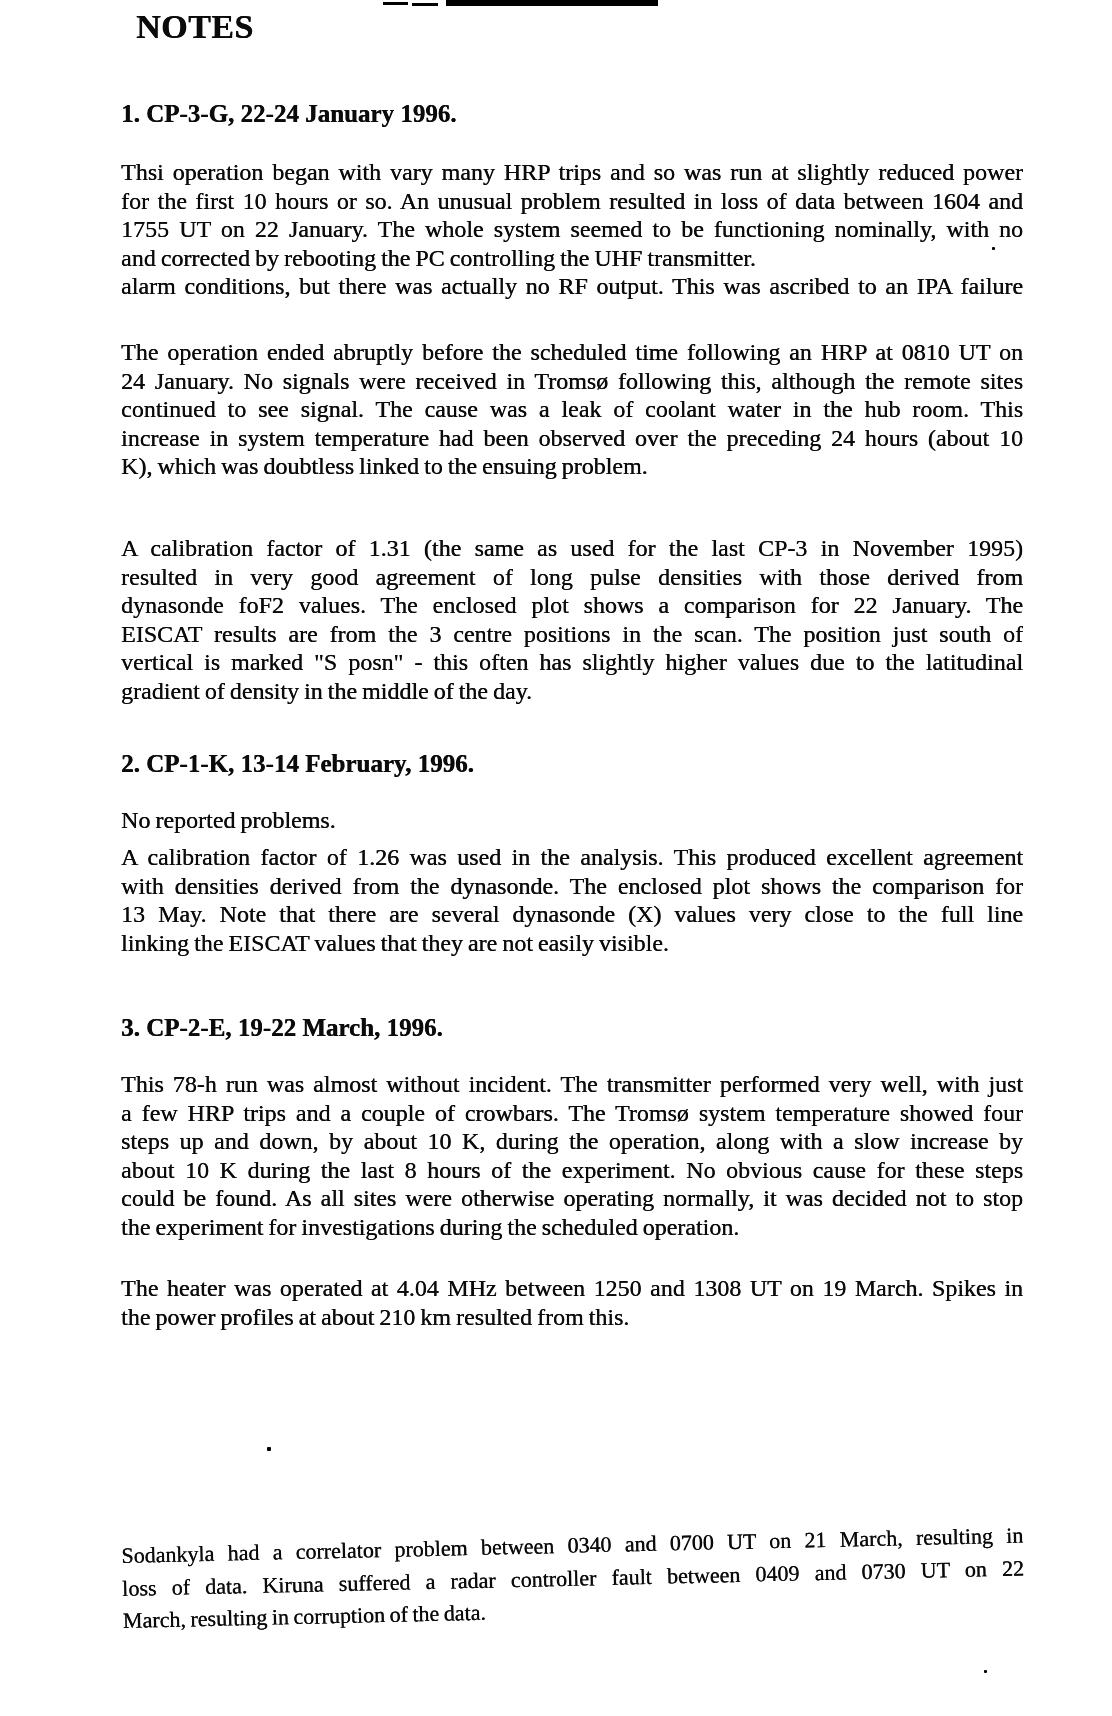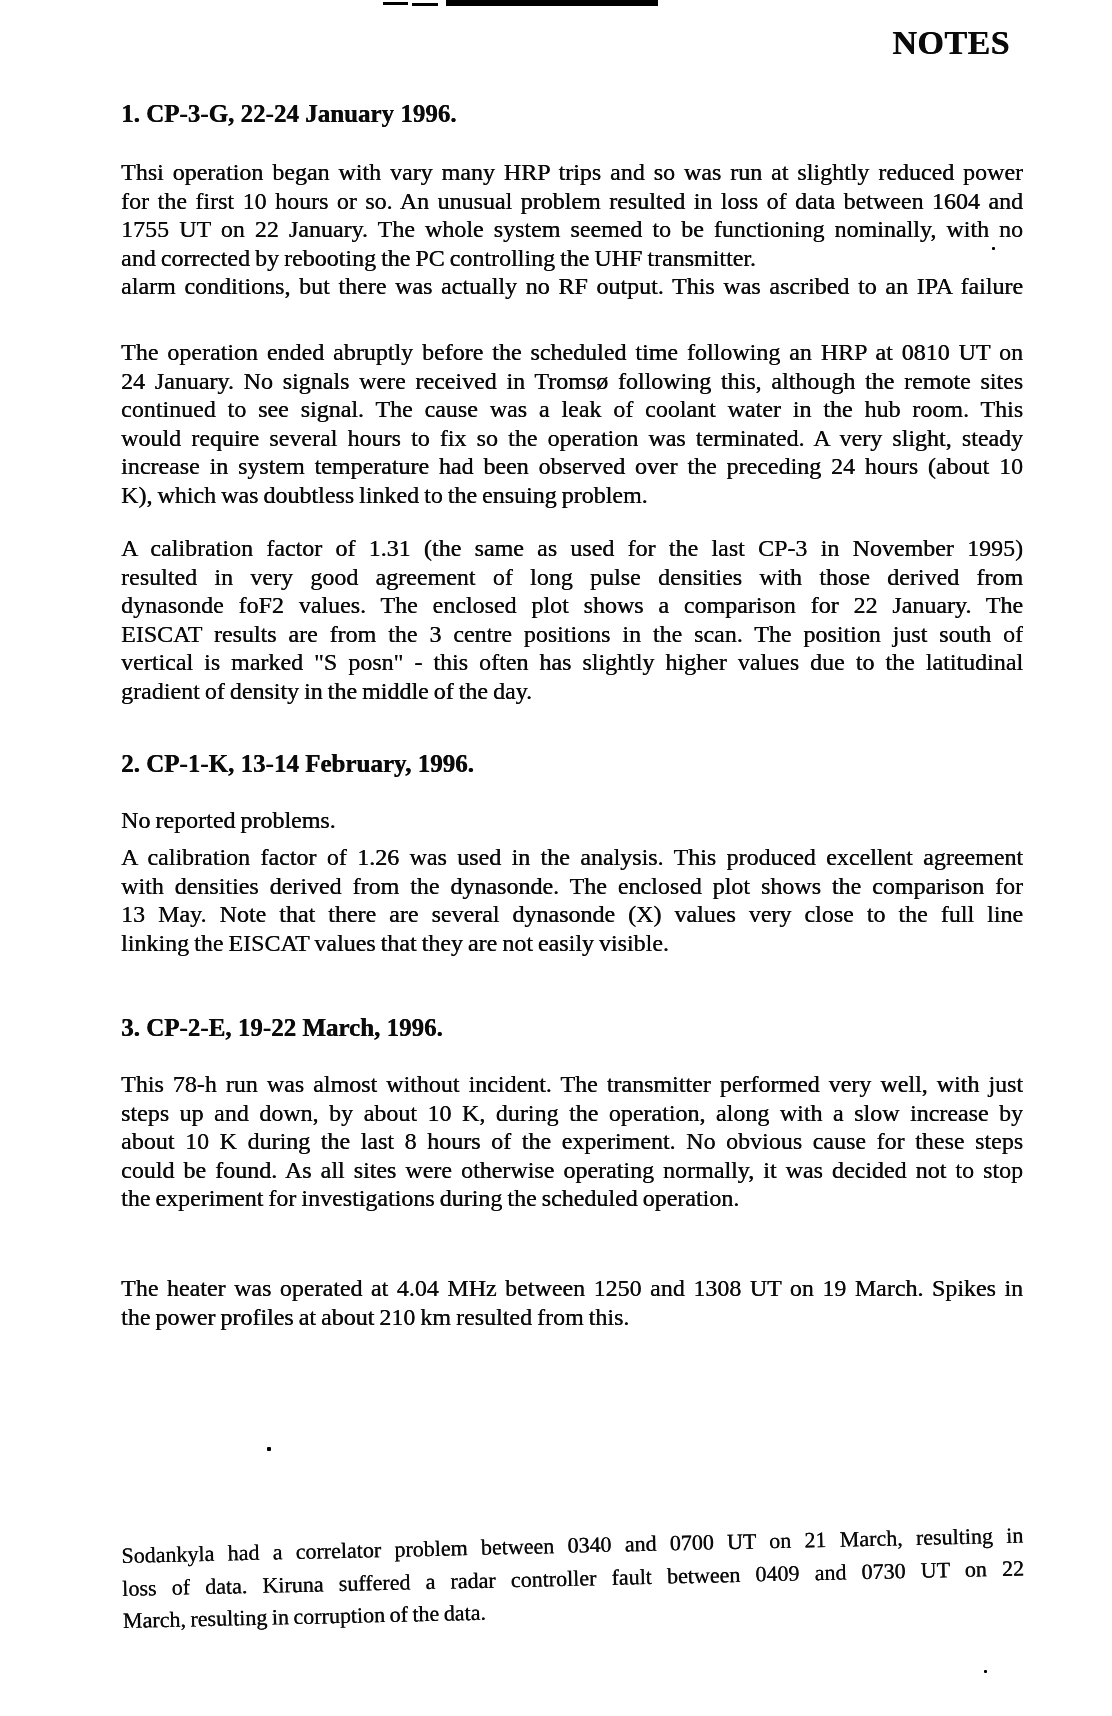--- a/index.html
+++ b/index.html
@@ -11,21 +11,21 @@
     font-family:"Liberation Serif", serif;
     color:#0b0b0b;
   }
   .page{position:absolute;inset:0;}
   
   .artifact{position:absolute;background:#000;}
   #artifact-a{left:383px;top:2px;width:25px;height:3px;}
   #artifact-b{left:412px;top:3px;width:26px;height:3px;}
   #artifact-c{left:446px;top:0px;width:212px;height:6px;}
   
-  .title-wrap{position:absolute;left:108px;top:8px;width:902px;text-align:right;margin-top:16px;}
+  .title-wrap{position:absolute;left:136px;top:8px;width:902px;text-align:left;}
   .doc-title{
     display:inline-block;
     font-size:34px;font-weight:bold;letter-spacing:.5px;
     text-shadow:.4px 0 0 currentColor;
   }
   
   .doc-heading{
     position:absolute;left:121px;width:902px;
     font-size:25px;font-weight:bold;
     text-shadow:.4px 0 0 currentColor;
@@ -89,21 +89,20 @@
       <div class="jline">Thsi operation began with vary many HRP trips and so was run at slightly reduced power</div>
       <div class="jline">for the first 10 hours or so. An unusual problem resulted in loss of data between 1604 and</div>
       <div class="jline">1755 UT on 22 January. The whole system seemed to be functioning nominally, with no</div>
       <div class="jline jline-last">and corrected by rebooting the PC controlling the UHF transmitter.</div>
       <div class="jline">alarm conditions, but there was actually no RF output. This was ascribed to an IPA failure</div>
     </div>
   <div class="paragraph" id="para-1-2">
       <div class="jline">The operation ended abruptly before the scheduled time following an HRP at 0810 UT on</div>
       <div class="jline">24 January. No signals were received in Tromsø following this, although the remote sites</div>
       <div class="jline">continued to see signal. The cause was a leak of coolant water in the hub room. This</div>
-      <div class="jline">would require several hours to fix so the operation was terminated. A very slight, steady</div>
       <div class="jline">increase in system temperature had been observed over the preceding 24 hours (about 10</div>
       <div class="jline jline-last">K), which was doubtless linked to the ensuing problem.</div>
     </div>
   <div class="paragraph" id="para-1-3">
       <div class="jline">A calibration factor of 1.31 (the same as used for the last CP-3 in November 1995)</div>
       <div class="jline">resulted in very good agreement of long pulse densities with those derived from</div>
       <div class="jline">dynasonde foF2 values. The enclosed plot shows a comparison for 22 January. The</div>
       <div class="jline">EISCAT results are from the 3 centre positions in the scan. The position just south of</div>
       <div class="jline">vertical is marked "S posn" - this often has slightly higher values due to the latitudinal</div>
       <div class="jline jline-last">gradient of density in the middle of the day.</div>
@@ -116,20 +115,21 @@
   <div class="paragraph" id="para-2-2">
       <div class="jline">A calibration factor of 1.26 was used in the analysis. This produced excellent agreement</div>
       <div class="jline">with densities derived from the dynasonde. The enclosed plot shows the comparison for</div>
       <div class="jline">13 May. Note that there are several dynasonde (X) values very close to the full line</div>
       <div class="jline jline-last">linking the EISCAT values that they are not easily visible.</div>
     </div>
 
   <div class="doc-heading" id="heading-3">3. CP-2-E, 19-22 March, 1996.</div>
   <div class="paragraph" id="para-3-1">
       <div class="jline">This 78-h run was almost without incident. The transmitter performed very well, with just</div>
+      <div class="jline">a few HRP trips and a couple of crowbars. The Tromsø system temperature showed four</div>
       <div class="jline">steps up and down, by about 10 K, during the operation, along with a slow increase by</div>
       <div class="jline">about 10 K during the last 8 hours of the experiment. No obvious cause for these steps</div>
       <div class="jline">could be found. As all sites were otherwise operating normally, it was decided not to stop</div>
       <div class="jline jline-last">the experiment for investigations during the scheduled operation.</div>
     </div>
   <div class="paragraph" id="para-3-2">
       <div class="jline">The heater was operated at 4.04 MHz between 1250 and 1308 UT on 19 March. Spikes in</div>
       <div class="jline jline-last">the power profiles at about 210 km resulted from this.</div>
     </div>
 

